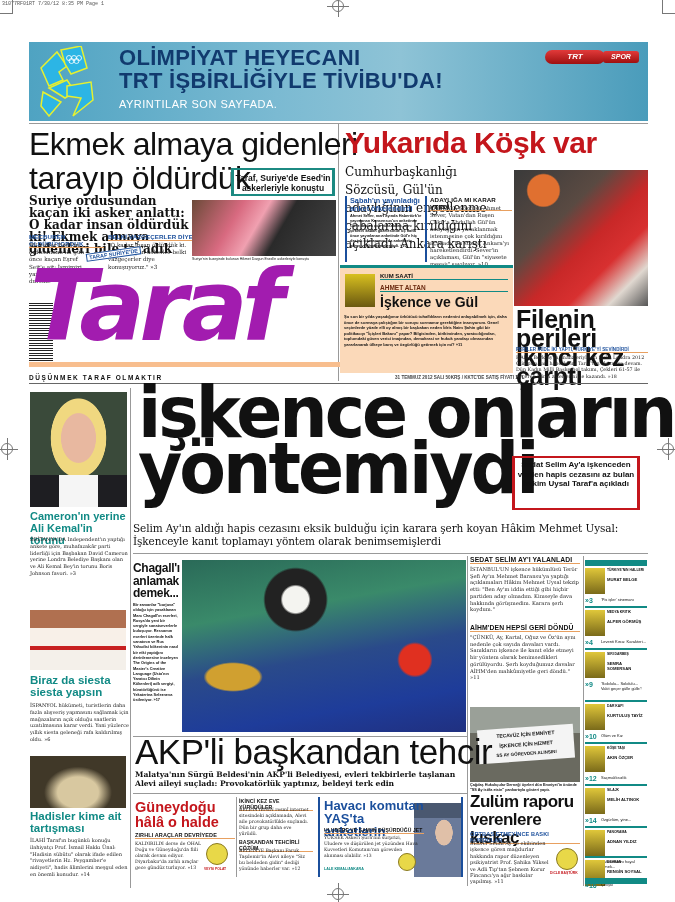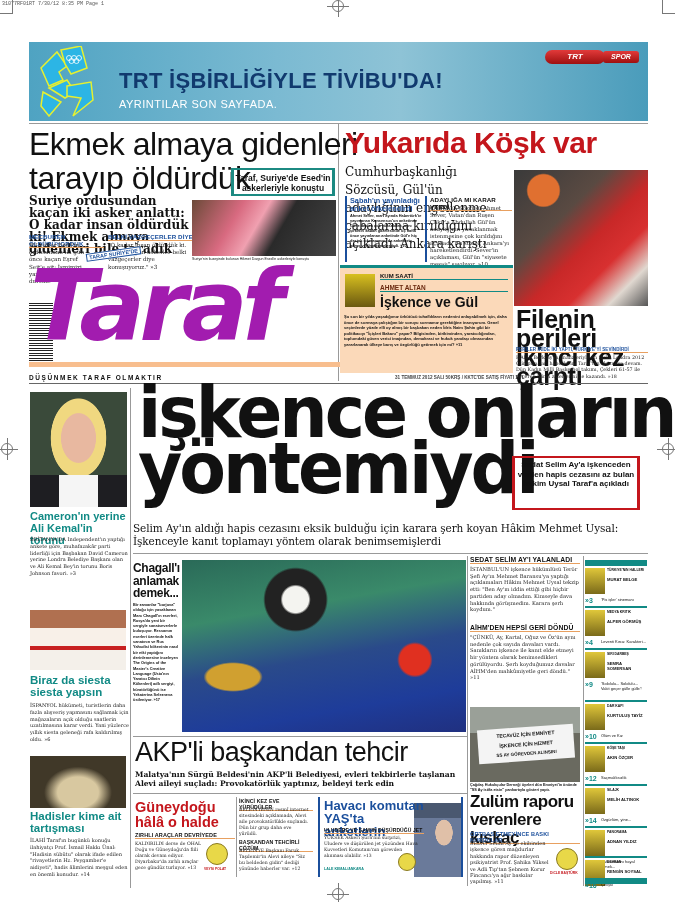--- a/index.html
+++ b/index.html
@@ -74,20 +74,21 @@
     <polygon points="24,4 44,0 50,22 34,28 28,18" fill="#2cb5e5" stroke="#e6f030" stroke-width="1.5"></polygon>
     <polygon points="12,42 30,34 38,46 28,52" fill="#2cb5e5" stroke="#e6f030" stroke-width="1.5"></polygon>
     <polygon points="30,40 54,36 56,54 36,70 44,52 30,50" fill="#2cb5e5" stroke="#e6f030" stroke-width="1.5"></polygon>
     <polygon points="6,46 24,56 12,70 4,60" fill="#2cb5e5" stroke="#e6f030" stroke-width="1.5"></polygon>
     <circle cx="32" cy="12" r="2.5" fill="none" stroke="#fff" stroke-width=".8"></circle>
       <circle cx="37" cy="12" r="2.5" fill="none" stroke="#fff" stroke-width=".8"></circle>
       <circle cx="42" cy="12" r="2.5" fill="none" stroke="#fff" stroke-width=".8"></circle>
     <circle cx="34.5" cy="15" r="2.5" fill="none" stroke="#fff" stroke-width=".8"></circle>
       <circle cx="39.5" cy="15" r="2.5" fill="none" stroke="#fff" stroke-width=".8"></circle>
   </svg>
+  <div class="abs ban-l1">OLİMPİYAT HEYECANI</div>
   <div class="abs ban-l2">TRT İŞBİRLİĞİYLE TİVİBU'DA!</div>
   <div class="abs ban-l3">AYRINTILAR SON SAYFADA.</div>
   <div class="abs trt">
     <span class="abs" style="left:0;top:0;width:60px;height:14px;background:linear-gradient(#e23a3a,#9e1010);border-radius:7px;color:#fff;font-size:8px;font-weight:bold;text-align:center;line-height:14px;font-style:italic">TRT</span>
     <span class="abs" style="left:58px;top:1px;width:36px;height:12px;background:linear-gradient(#e23a3a,#9e1010);border-radius:3px;color:#fff;font-size:7px;font-weight:bold;text-align:center;line-height:12px;font-style:italic">SPOR</span>
   </div>
 </div>
 <div class="hr" style="left:29px;top:123px;width:619px"></div>
 <div class="vr" style="left:338px;top:123px;height:258px"></div>
 
@@ -230,21 +231,21 @@
     <div class="c">DEVRAN</div>
     <div class="n">RENGİN SOYSAL</div>
     <div class="p" style="top:24px">»16</div>
     <div class="t" style="top:24px">Çelişki</div>
   </div>
 <div class="abs" style="left:585px;top:878px;width:62px;height:6px;background:#118a85"></div>
 <div class="vr" style="left:583px;top:556px;height:330px"></div>
 <div class="vr" style="left:467px;top:556px;height:330px"></div>
 
 <div class="hr" style="left:133px;top:736px;width:334px"></div>
-<div class="abs" style="left:135px;top:737px;font-size:27px;letter-spacing:-.5px;line-height:30px">AKP'li başkandan tehcir</div>
+<div class="abs" style="left:135px;top:737px;font-size:35px;letter-spacing:-.5px;line-height:30px">AKP'li başkandan tehcir</div>
 <div class="abs serif" style="left:135px;top:770px;width:332px;font-size:7.6px;line-height:9.4px;font-weight:bold">Malatya'nın Sürgü Beldesi'nin AKP'li Belediyesi, evleri tekbirlerle taşlanan Alevi aileyi suçladı: Provokatörlük yaptınız, beldeyi terk edin</div>
 <div class="hr" style="left:133px;top:793px;width:334px"></div>
 
 <div class="abs" style="left:135px;top:800px;width:104px;font-size:14.5px;font-weight:bold;color:#c4161c;line-height:14.5px">Güneydoğu hâlâ o halde</div>
 <div class="abs kick" style="left:135px;top:832px;width:100px;font-size:5.5px">ZIRHLI ARAÇLAR DEVRİYEDE</div>
 <div class="abs body serif" style="left:135px;top:841px;width:72px;font-size:4.6px;line-height:6.1px">KALDIRILDI derse de OHAL Doğu ve Güneydoğu'da fiili olarak devam ediyor. Diyarbakır'da zırhlı araçlar gece gündüz turluyor. »13</div>
 <div class="abs" style="left:206px;top:843px;width:22px;height:22px;border-radius:50%;background:#e8d848;border:1px solid #8a7a20"></div>
 <div class="abs" style="left:204px;top:867px;font-size:3.4px;font-weight:bold;color:#c4161c">VEYSİ POLAT</div>
 <div class="vr" style="left:236px;top:797px;height:80px"></div>
 

